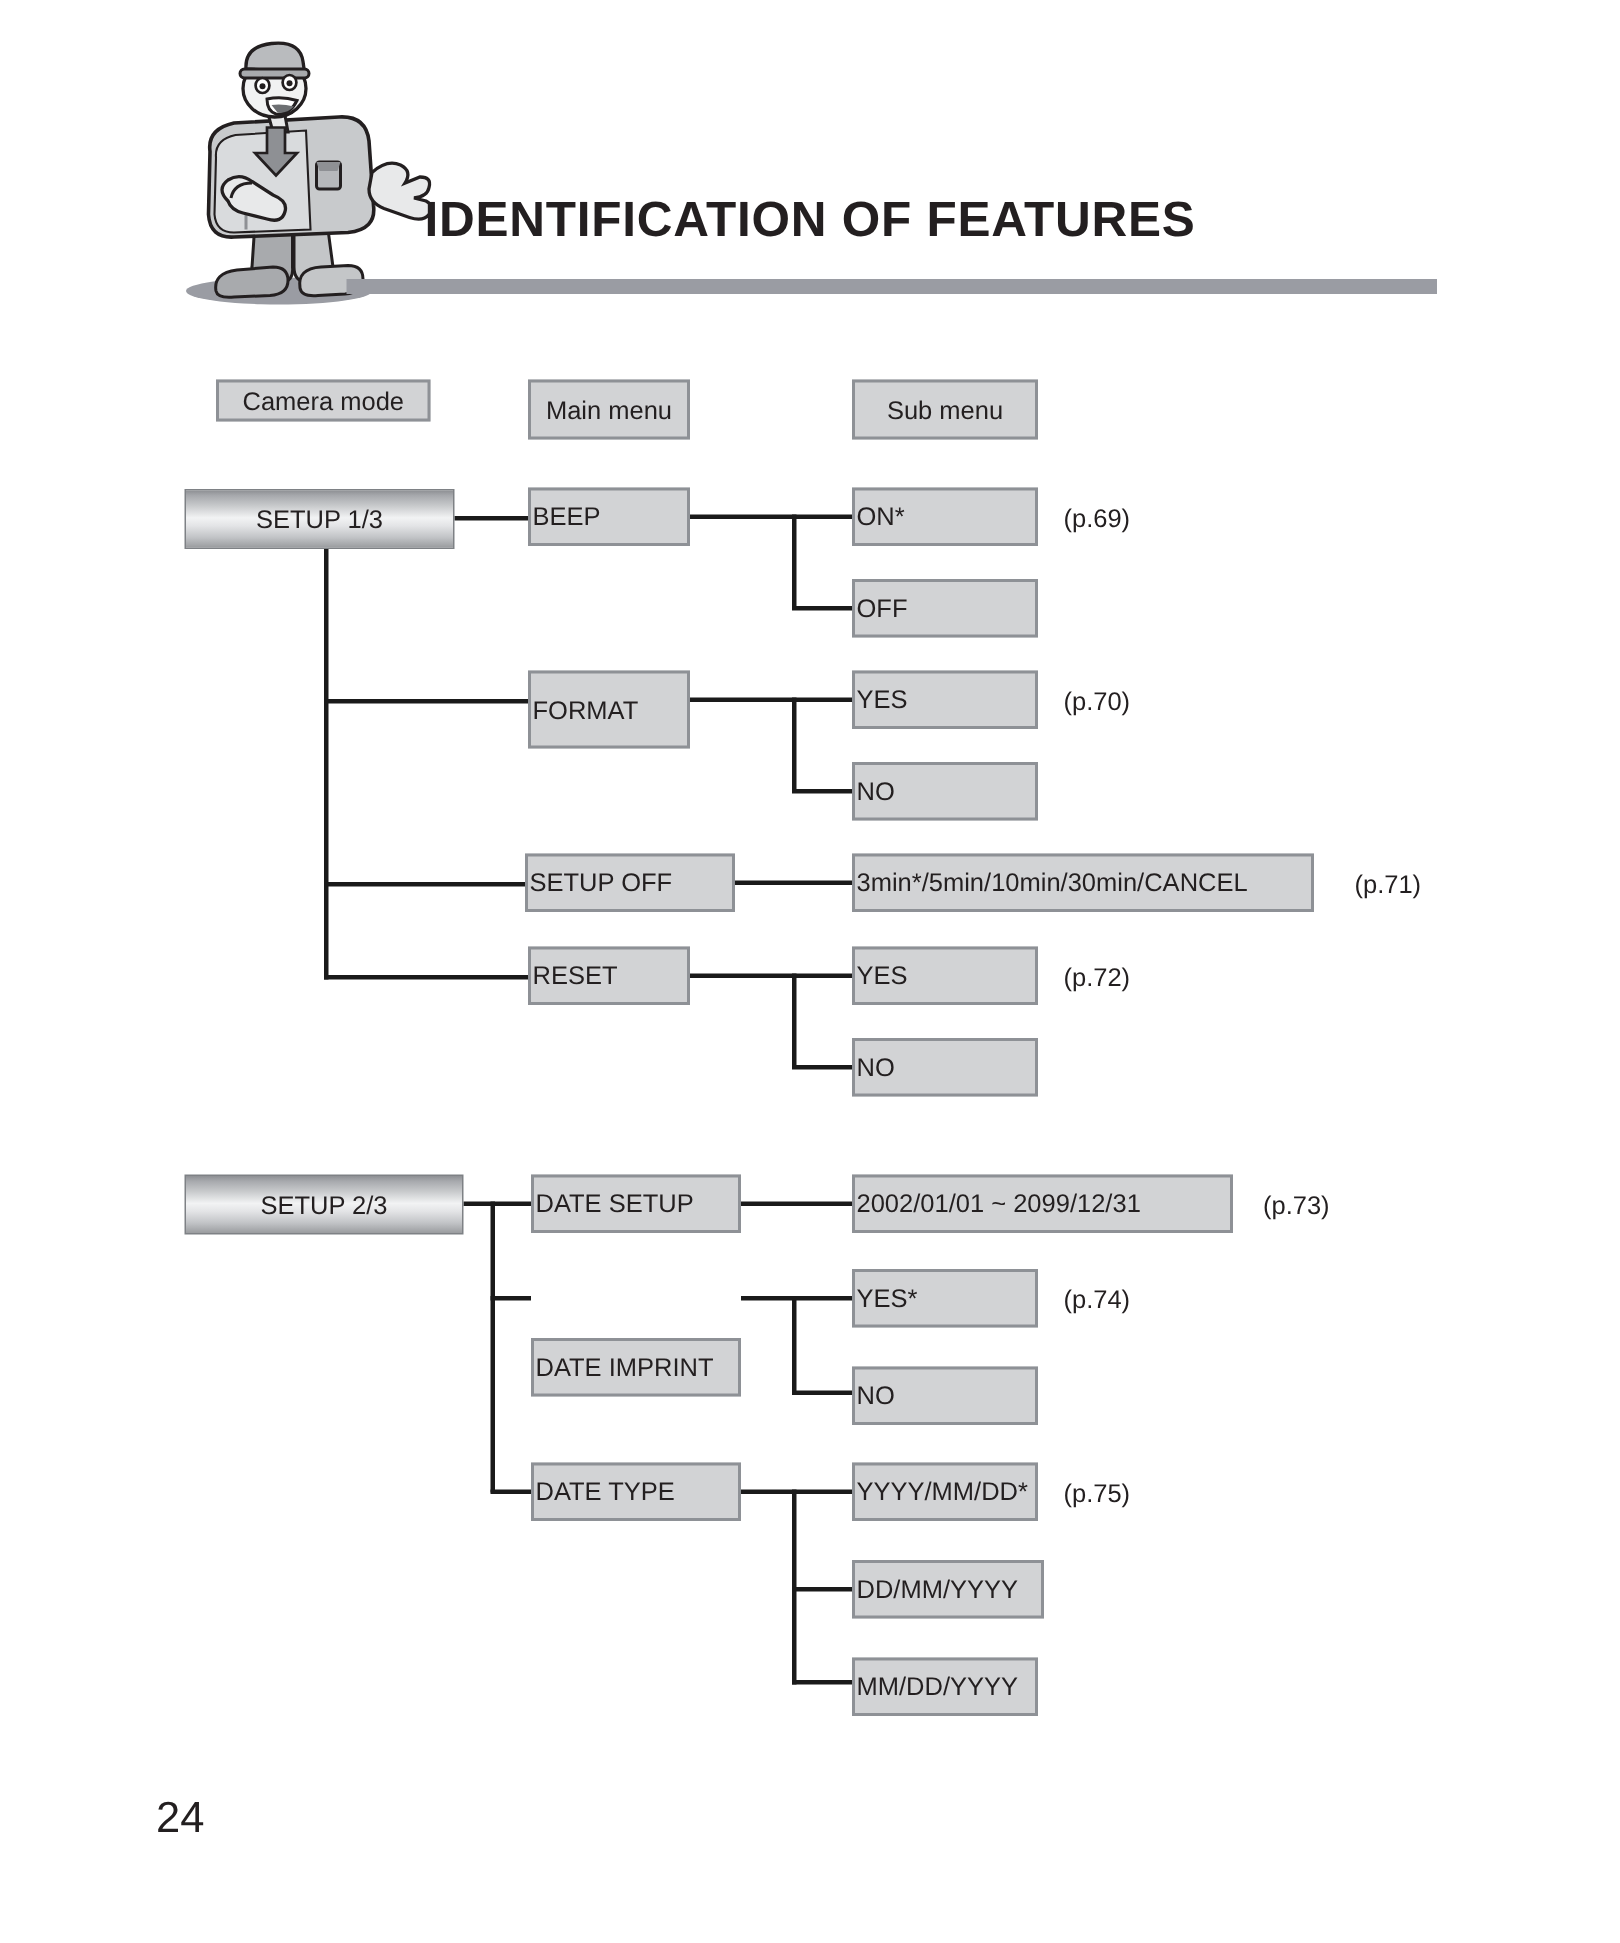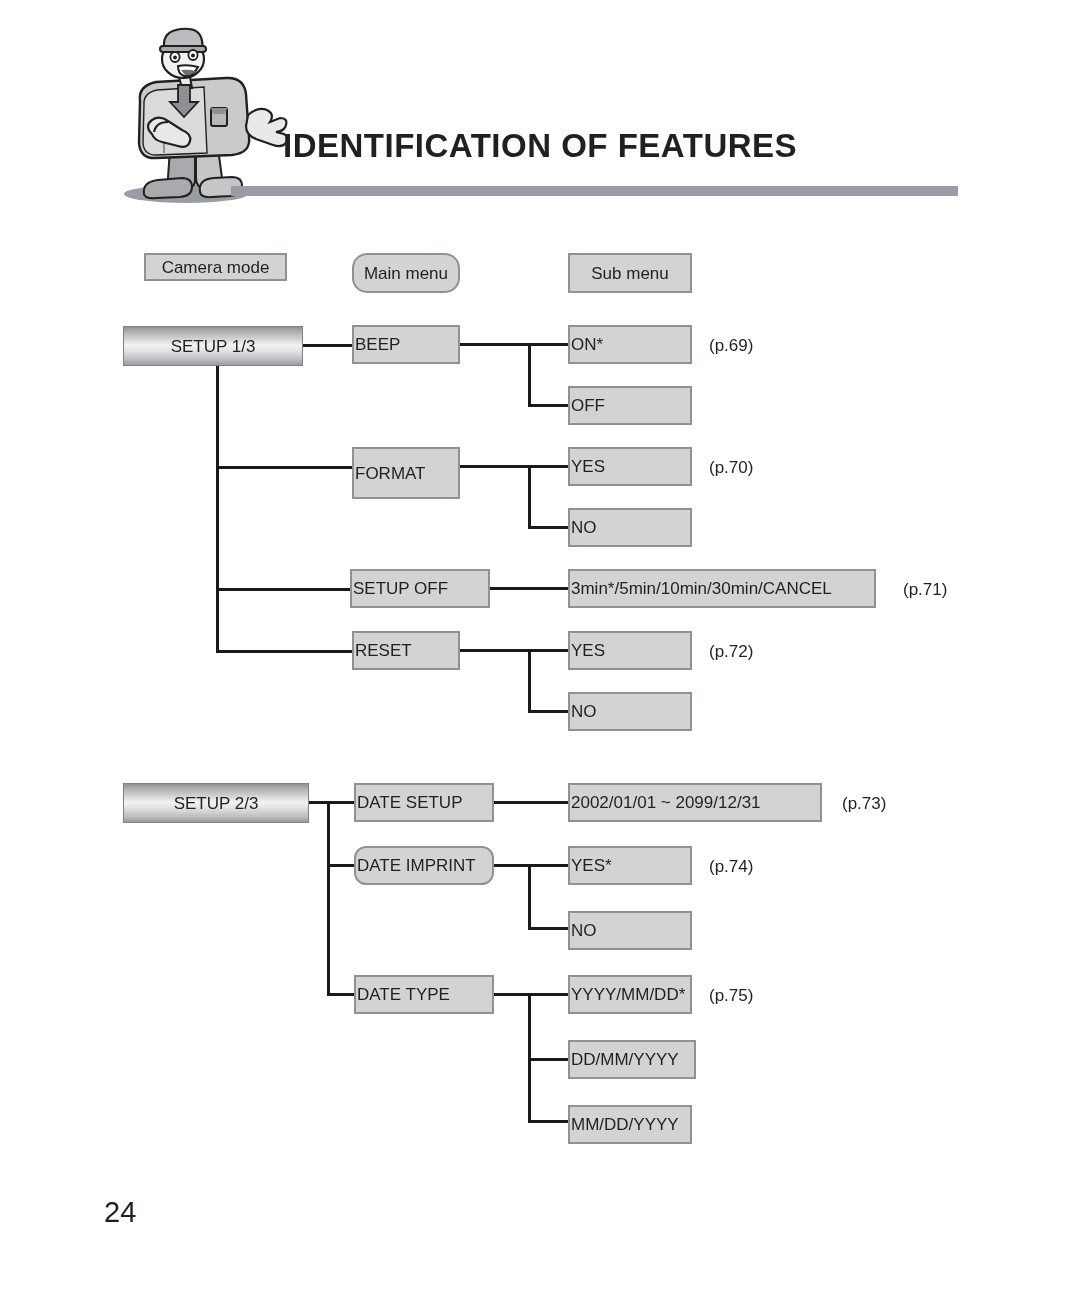--- a/index.html
+++ b/index.html
@@ -127,21 +127,21 @@
 
   <div id="page-title">IDENTIFICATION OF FEATURES</div>
   <div id="title-rule"></div>
 </div>
 
 <div id="diagram">
 
   <div class="box center" style="left:123px;top:253px;width:143px;height:28px;margin-left:21px;">
     <span>Camera mode</span>
   </div>
-  <div class="box center" style="left:352px;top:253px;width:108px;height:40px;border-radius:15px;">
+  <div class="box center" style="left:352px;top:253px;width:108px;height:40px;">
     <span>Main menu</span>
   </div>
   <div class="box center" style="left:568px;top:253px;width:124px;height:40px;">
     <span>Sub menu</span>
   </div>
 
   <div class="box mode" style="left:123px;top:326px;width:180px;height:40px;">
     <span>SETUP 1/3</span>
   </div>
 
@@ -223,21 +223,21 @@
   <div class="box pad" style="left:354px;top:783px;width:140px;height:39px;">
     <span>DATE SETUP</span>
   </div>
   <div class="hline" style="left:494px;top:801px;width:74px;"></div>
 
   <div class="box pad" style="left:568px;top:783px;width:254px;height:39px;">
     <span>2002/01/01 ~ 2099/12/31</span>
   </div>
   <div class="pref" style="left:842px;top:795px;">(p.73)</div>
 
-  <div class="box pad" style="left:354px;top:846px;width:140px;height:39px;border-radius:12px;">
+  <div class="box pad" style="left:354px;top:892px;width:140px;height:39px;">
     <span>DATE IMPRINT</span>
   </div>
   <div class="hline" style="left:494px;top:864px;width:74px;"></div>
   <div class="vline" style="left:528px;top:864px;height:65px;"></div>
   <div class="hline" style="left:528px;top:927px;width:40px;"></div>
 
   <div class="box pad" style="left:568px;top:846px;width:124px;height:39px;">
     <span>YES*</span>
   </div>
   <div class="pref" style="left:709px;top:858px;">(p.74)</div>

